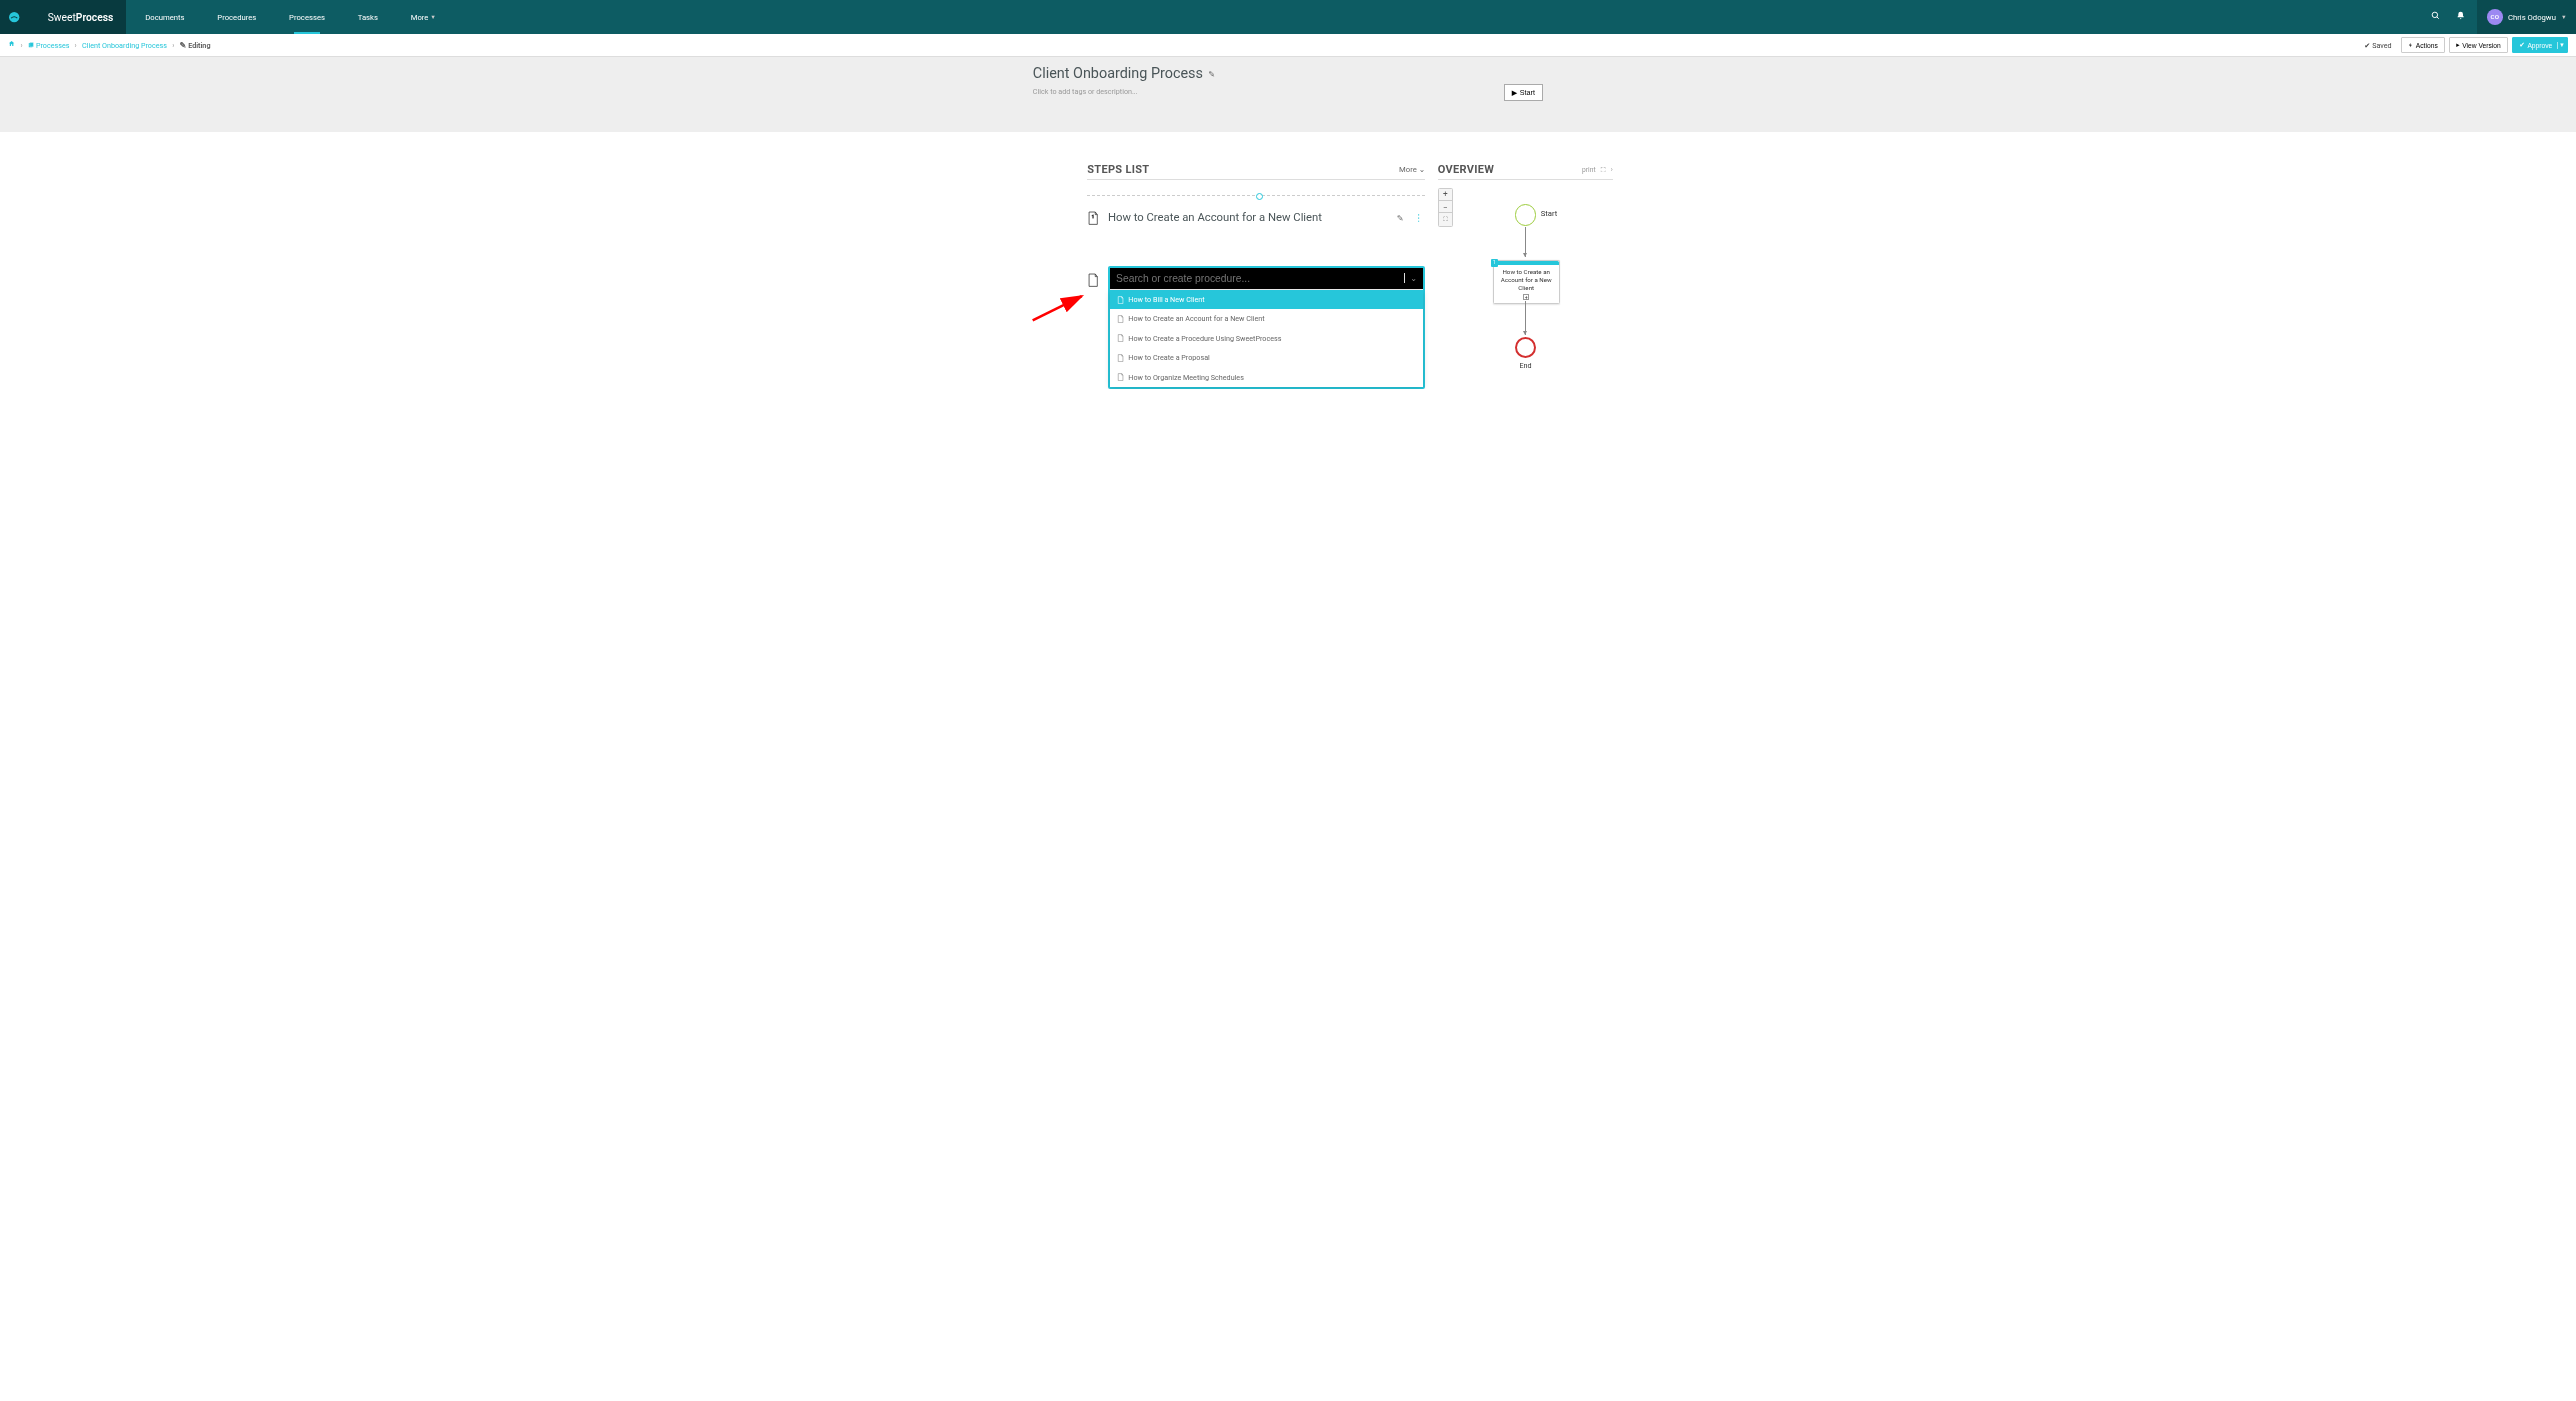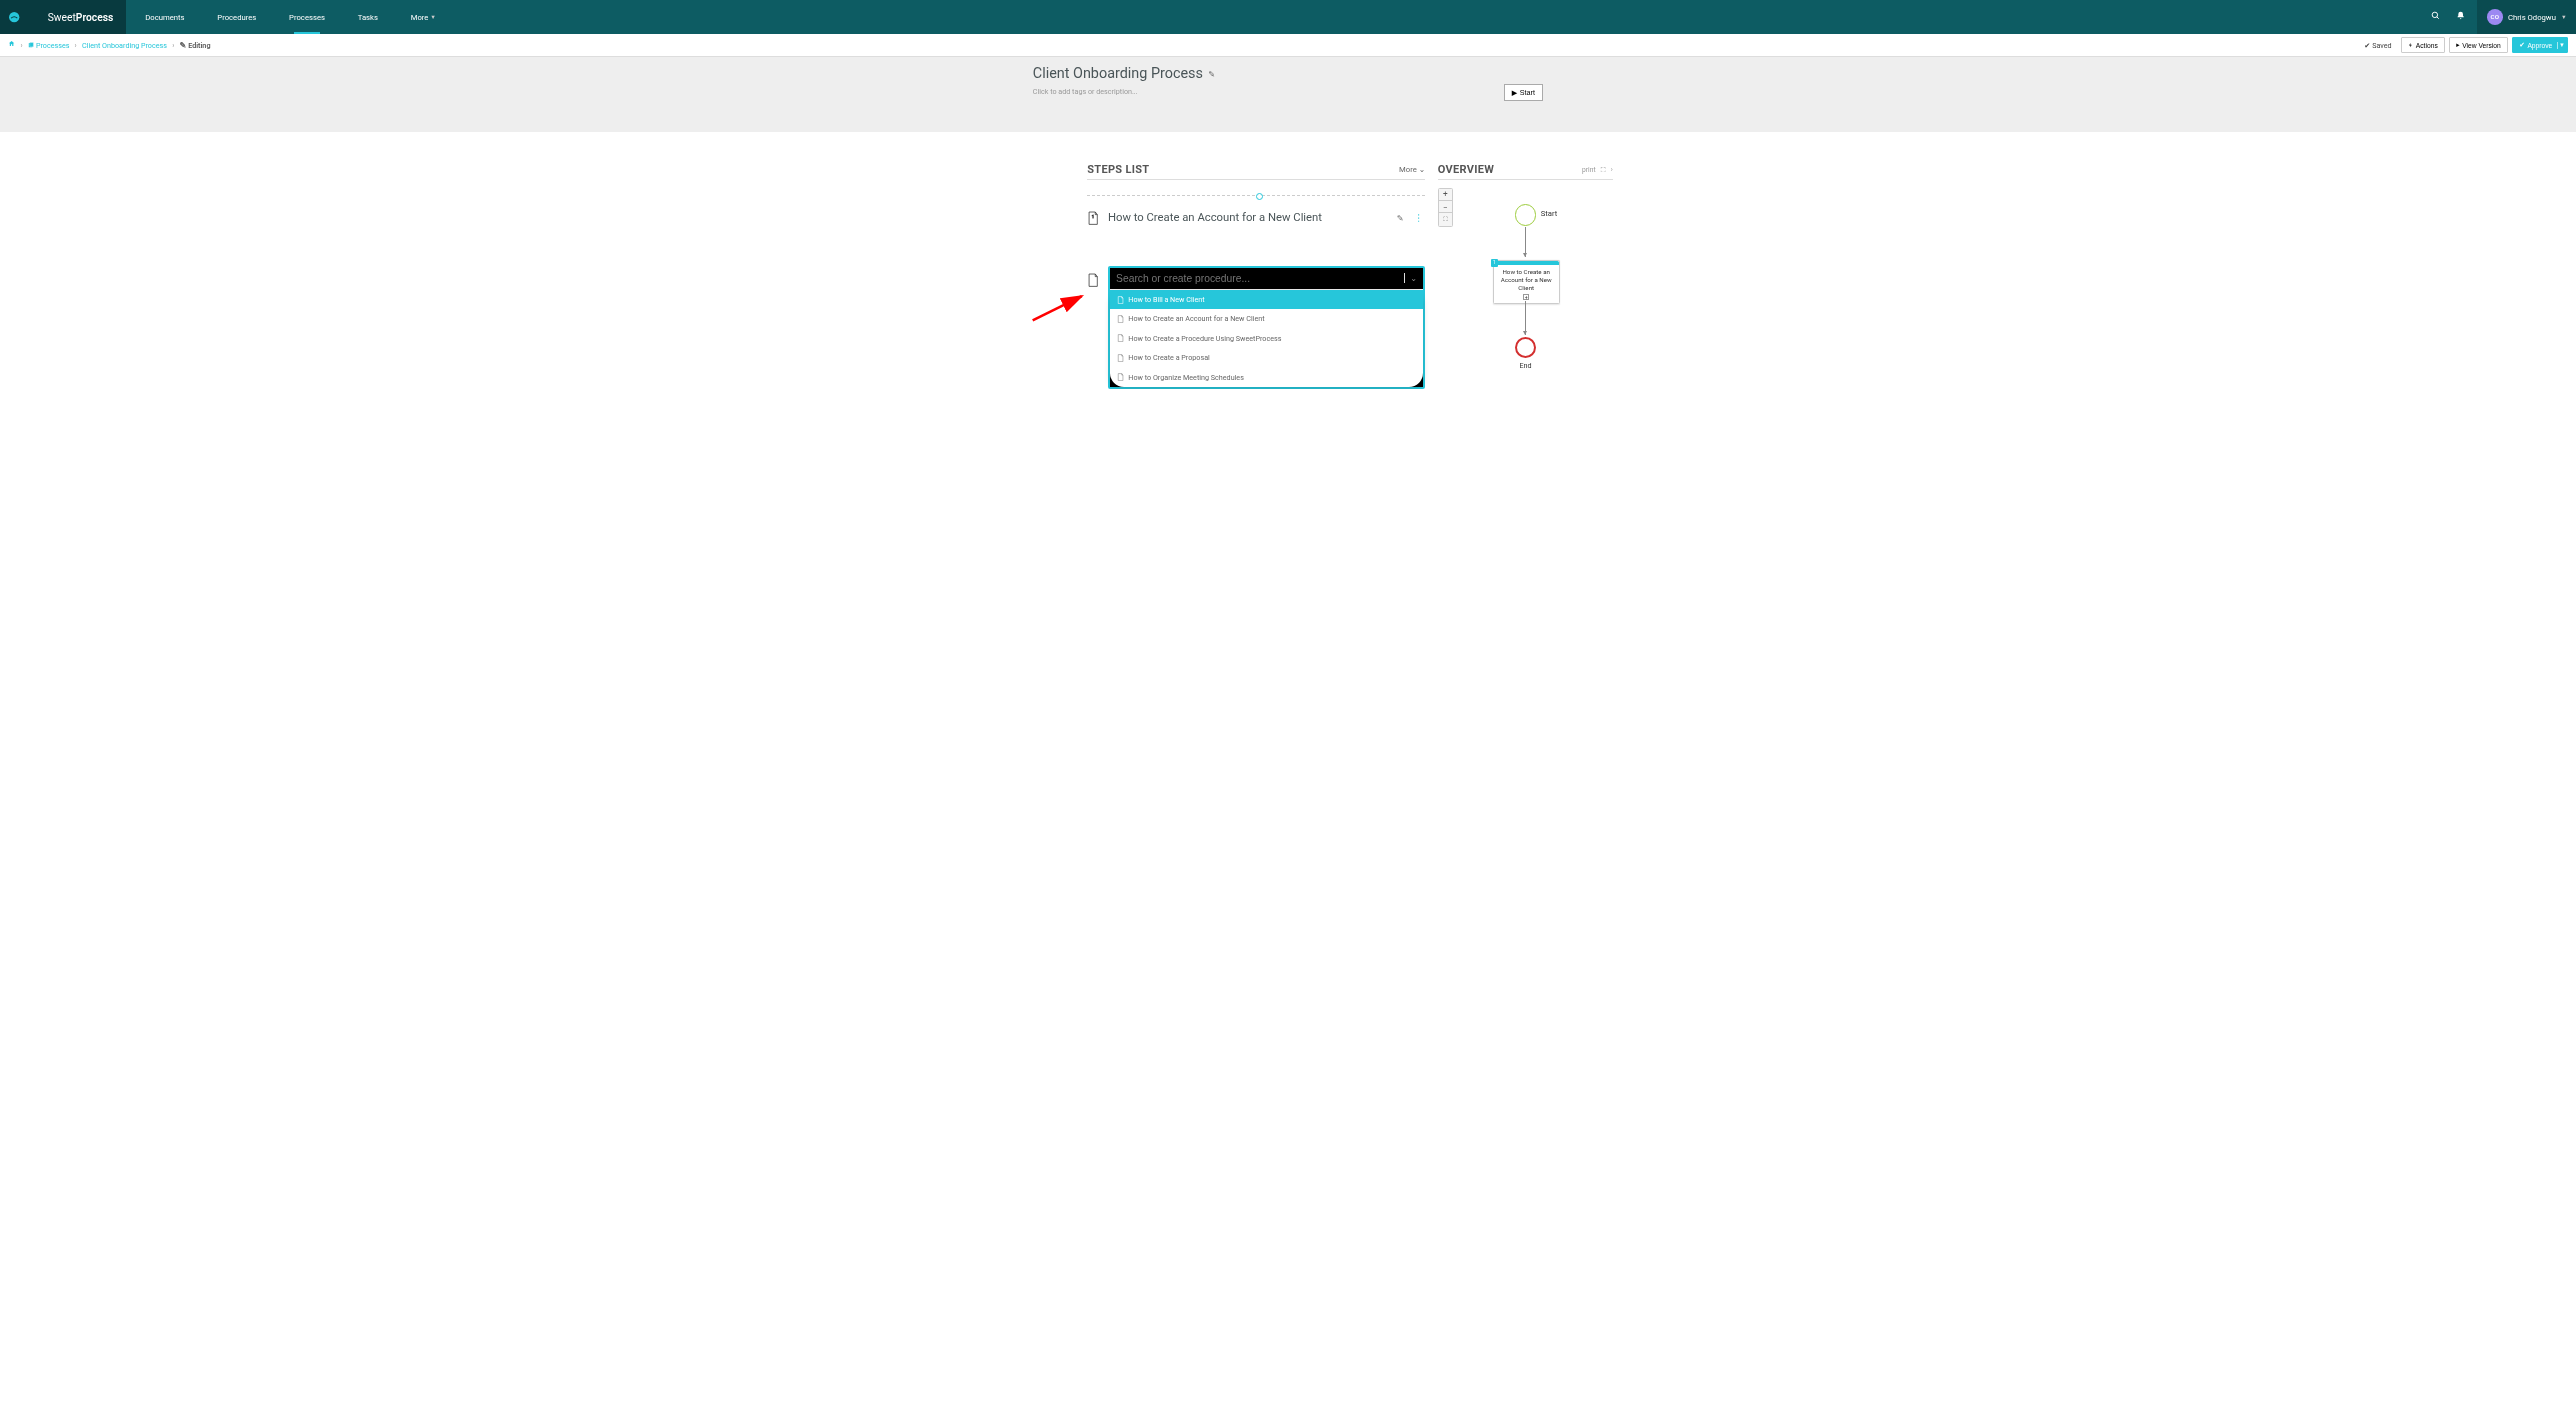--- a/index.html
+++ b/index.html
@@ -56,21 +56,21 @@
   .step-icon { width: 12.4px; height: 14.4px; flex-shrink: 0; }
   .step-title { font-size: 11.3px; color: #4a5558; flex: 1; }
   .step-menu { color: #26c6da; font-size: 9.3px; cursor: pointer; padding: 2.1px; }
   
   .search-step { display: flex; align-items: flex-start; gap: 8.2px; margin-top: 36px; position: relative; }
   .search-box { flex: 1; border: 2.1px solid #26c6da; border-radius: 2.1px; background: #000000; }
   .search-input-row { display: flex; align-items: center; padding: 5.2px 6.2px; border-bottom: 0.5px solid #eee; }
   .search-input { flex: 1; border: none; font-size: 10.3px; color: #888; outline: none; background: transparent; }
   .search-dd { border-left: 0.5px solid #ddd; padding-left: 5.2px; color: #888; cursor: pointer; }
   
-  .dropdown-list { background: #fff; box-shadow: 0 2.1px 6.2px rgba(0,0,0,0.15); border-radius: 14px; }
+  .dropdown-list { background: #fff; box-shadow: 0 2.1px 6.2px rgba(0,0,0,0.15); }
   .dropdown-item { padding: 5.2px 7.2px; font-size: 7.2px; color: #666; cursor: pointer; display: flex; align-items: center; gap: 4.1px; }
   .dropdown-item.selected { background: #26c6da; color: #fff; }
   .dropdown-item .di-icon { width: 7.2px; height: 8.2px; flex-shrink: 0; }
   
   .arrow-annotation { position: absolute; left: -57px; top: 26px; }
   
   
   .overview-header { display: flex; align-items: center; border-bottom: 0.5px solid #ddd; padding-bottom: 3.1px; }
   .overview-actions { margin-left: auto; display: flex; align-items: center; gap: 5.2px; color: #999; font-size: 6.7px; }
   .overview-actions .act { cursor: pointer; }

